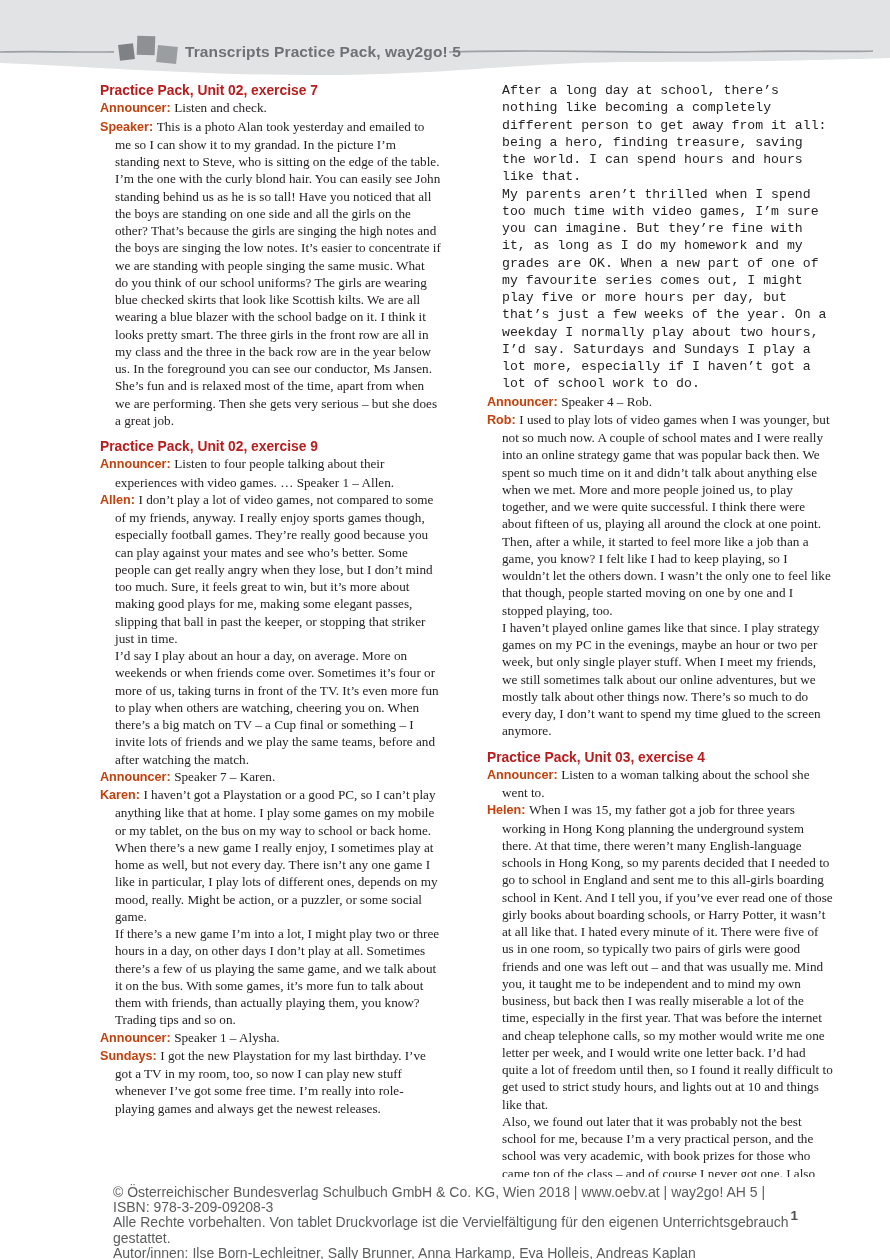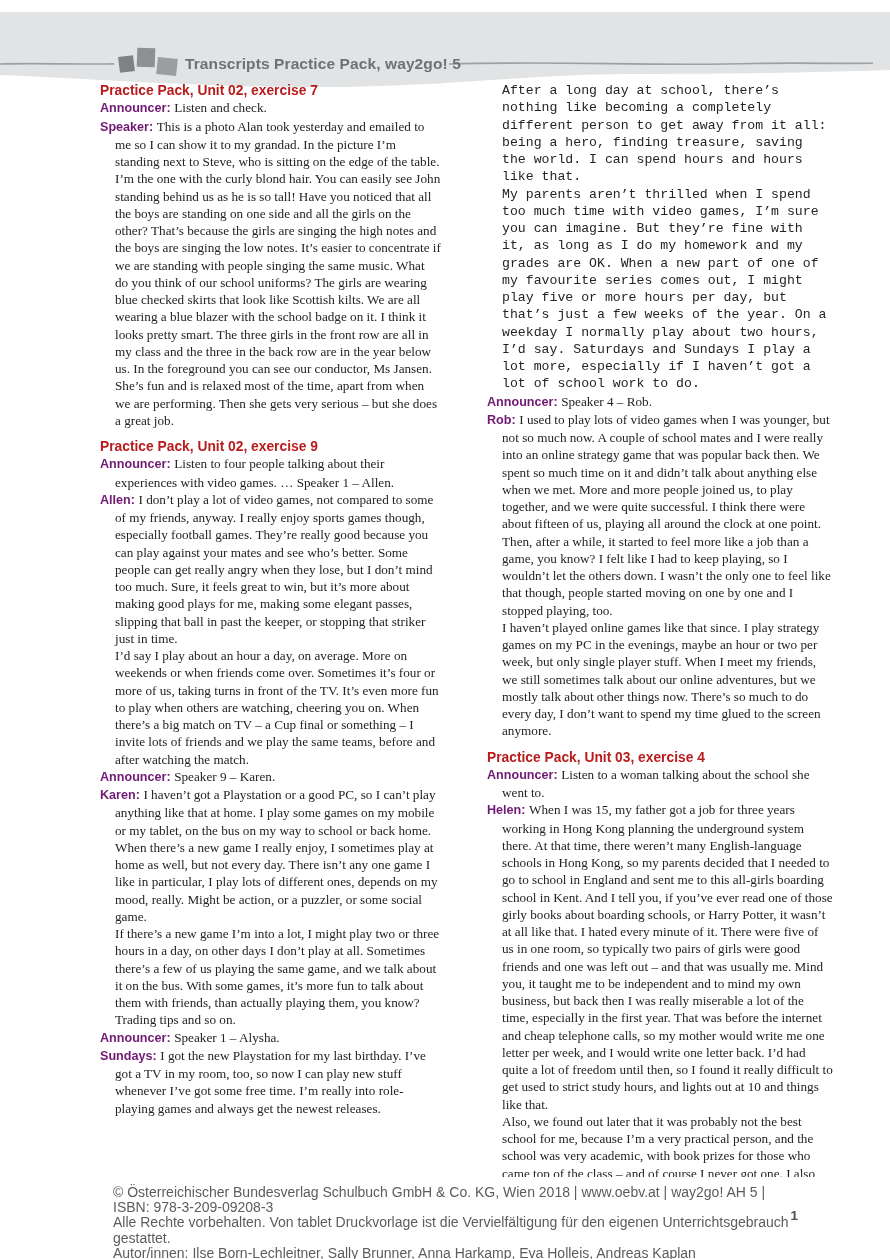--- a/index.html
+++ b/index.html
@@ -8,21 +8,21 @@
     position: relative;
     width: 890px;
     height: 1259px;
     background: #ffffff;
     overflow: hidden;
     font-family: "Liberation Serif", serif;
     color: #262322;
   }
 
   
-  .header { position: absolute; top: 12px; left: 0; width: 852px; height: 80px; }
+  .header { position: absolute; top: 0; left: 0; width: 852px; height: 80px; }
   .header svg { display: block; }
   .logo-squares { position: absolute; top: 0; left: 0; }
   .sq { position: absolute; }
   .sq1 { left: 119px; top: 44px; width: 15px; height: 16px; transform: rotate(-7deg); }
   .sq2 { left: 137px; top: 36px; width: 18px; height: 19px; transform: rotate(2deg); }
   .sq3 { left: 157px; top: 46px; width: 20px; height: 17px; transform: rotate(6deg); }
   .header-title {
     position: absolute; left: 185px; top: 43px;
     font-family: "Liberation Sans", sans-serif;
     font-weight: bold; font-size: 15.5px; color: #6e7275;
@@ -48,21 +48,21 @@
     padding-left: 15px; text-indent: -15px;
     white-space: pre-line;
   }
   .cont {
     padding-left: 15px; text-indent: 0;
     white-space: pre-line;
     font-family: Liberation Mono, monospace;
   }
   .spk {
     font-family: "Liberation Sans", sans-serif;
-    font-weight: bold; font-size: 12.6px; color: #701a75;
+    font-weight: bold; font-size: 12.6px; color: #c2410c;
   }
 
   
   .footer {
     position: absolute; left: 113px; top: 1185px; width: 677px;
     font-family: "Liberation Sans", sans-serif;
     font-size: 14px; line-height: 15.2px; color: #5a5c5e;
   }
   .page-number {
     position: absolute; left: 778px; top: 1208px; width: 20px;
@@ -91,21 +91,21 @@
   </div>
 
   <div class="col col-left">
     <div class="heading">Practice Pack, Unit 02, exercise 7</div>
     <p class="speech"><b class="spk">Announcer: </b><span>Listen and check.</span></p>
     <p class="speech"><b class="spk">Speaker: </b><span>This is a photo Alan took yesterday and emailed to me so I can show it to my grandad. In the picture I’m standing next to Steve, who is sitting on the edge of the table. I’m the one with the curly blond hair. You can easily see John standing behind us as he is so tall! Have you noticed that all the boys are standing on one side and all the girls on the other? That’s because the girls are singing the high notes and the boys are singing the low notes. It’s easier to concentrate if we are standing with people singing the same music. What do you think of our school uniforms? The girls are wearing blue checked skirts that look like Scottish kilts. We are all wearing a blue blazer with the school badge on it. I think it looks pretty smart. The three girls in the front row are all in my class and the three in the back row are in the year below us. In the foreground you can see our conductor, Ms Jansen. She’s fun and is relaxed most of the time, apart from when we are performing. Then she gets very serious – but she does a great job.</span></p>
     <div class="heading">Practice Pack, Unit 02, exercise 9</div>
     <p class="speech"><b class="spk">Announcer: </b><span>Listen to four people talking about their experiences with video games. … Speaker 1 – Allen.</span></p>
     <p class="speech"><b class="spk">Allen: </b><span>I don’t play a lot of video games, not compared to some of my friends, anyway. I really enjoy sports games though, especially football games. They’re really good because you can play against your mates and see who’s better. Some people can get really angry when they lose, but I don’t mind too much. Sure, it feels great to win, but it’s more about making good plays for me, making some elegant passes, slipping that ball in past the keeper, or stopping that striker just in time.
 I’d say I play about an hour a day, on average. More on weekends or when friends come over. Sometimes it’s four or more of us, taking turns in front of the TV. It’s even more fun to play when others are watching, cheering you on. When there’s a big match on TV – a Cup final or something – I invite lots of friends and we play the same teams, before and after watching the match.</span></p>
-    <p class="speech"><b class="spk">Announcer: </b><span>Speaker 9 – Karen.</span></p>
+    <p class="speech"><b class="spk">Announcer: </b><span>Speaker 7 – Karen.</span></p>
     <p class="speech"><b class="spk">Karen: </b><span>I haven’t got a Playstation or a good PC, so I can’t play anything like that at home. I play some games on my mobile or my tablet, on the bus on my way to school or back home. When there’s a new game I really enjoy, I sometimes play at home as well, but not every day. There isn’t any one game I like in particular, I play lots of different ones, depends on my mood, really. Might be action, or a puzzler, or some social game.
 If there’s a new game I’m into a lot, I might play two or three hours in a day, on other days I don’t play at all. Sometimes there’s a few of us playing the same game, and we talk about it on the bus. With some games, it’s more fun to talk about them with friends, than actually playing them, you know? Trading tips and so on.</span></p>
     <p class="speech"><b class="spk">Announcer: </b><span>Speaker 1 – Alysha.</span></p>
     <p class="speech"><b class="spk">Sundays: </b><span>I got the new Playstation for my last birthday. I’ve got a TV in my room, too, so now I can play new stuff whenever I’ve got some free time. I’m really into role-playing games and always get the newest releases.</span></p>
   </div>
 
   <div class="col col-right">
     <p class="cont">After a long day at school, there’s nothing like becoming a completely different person to get away from it all: being a hero, finding treasure, saving the world. I can spend hours and hours like that.
 My parents aren’t thrilled when I spend too much time with video games, I’m sure you can imagine. But they’re fine with it, as long as I do my homework and my grades are OK. When a new part of one of my favourite series comes out, I might play five or more hours per day, but that’s just a few weeks of the year. On a weekday I normally play about two hours, I’d say. Saturdays and Sundays I play a lot more, especially if I haven’t got a lot of school work to do.</p>
     <p class="speech"><b class="spk">Announcer: </b><span>Speaker 4 – Rob.</span></p>

